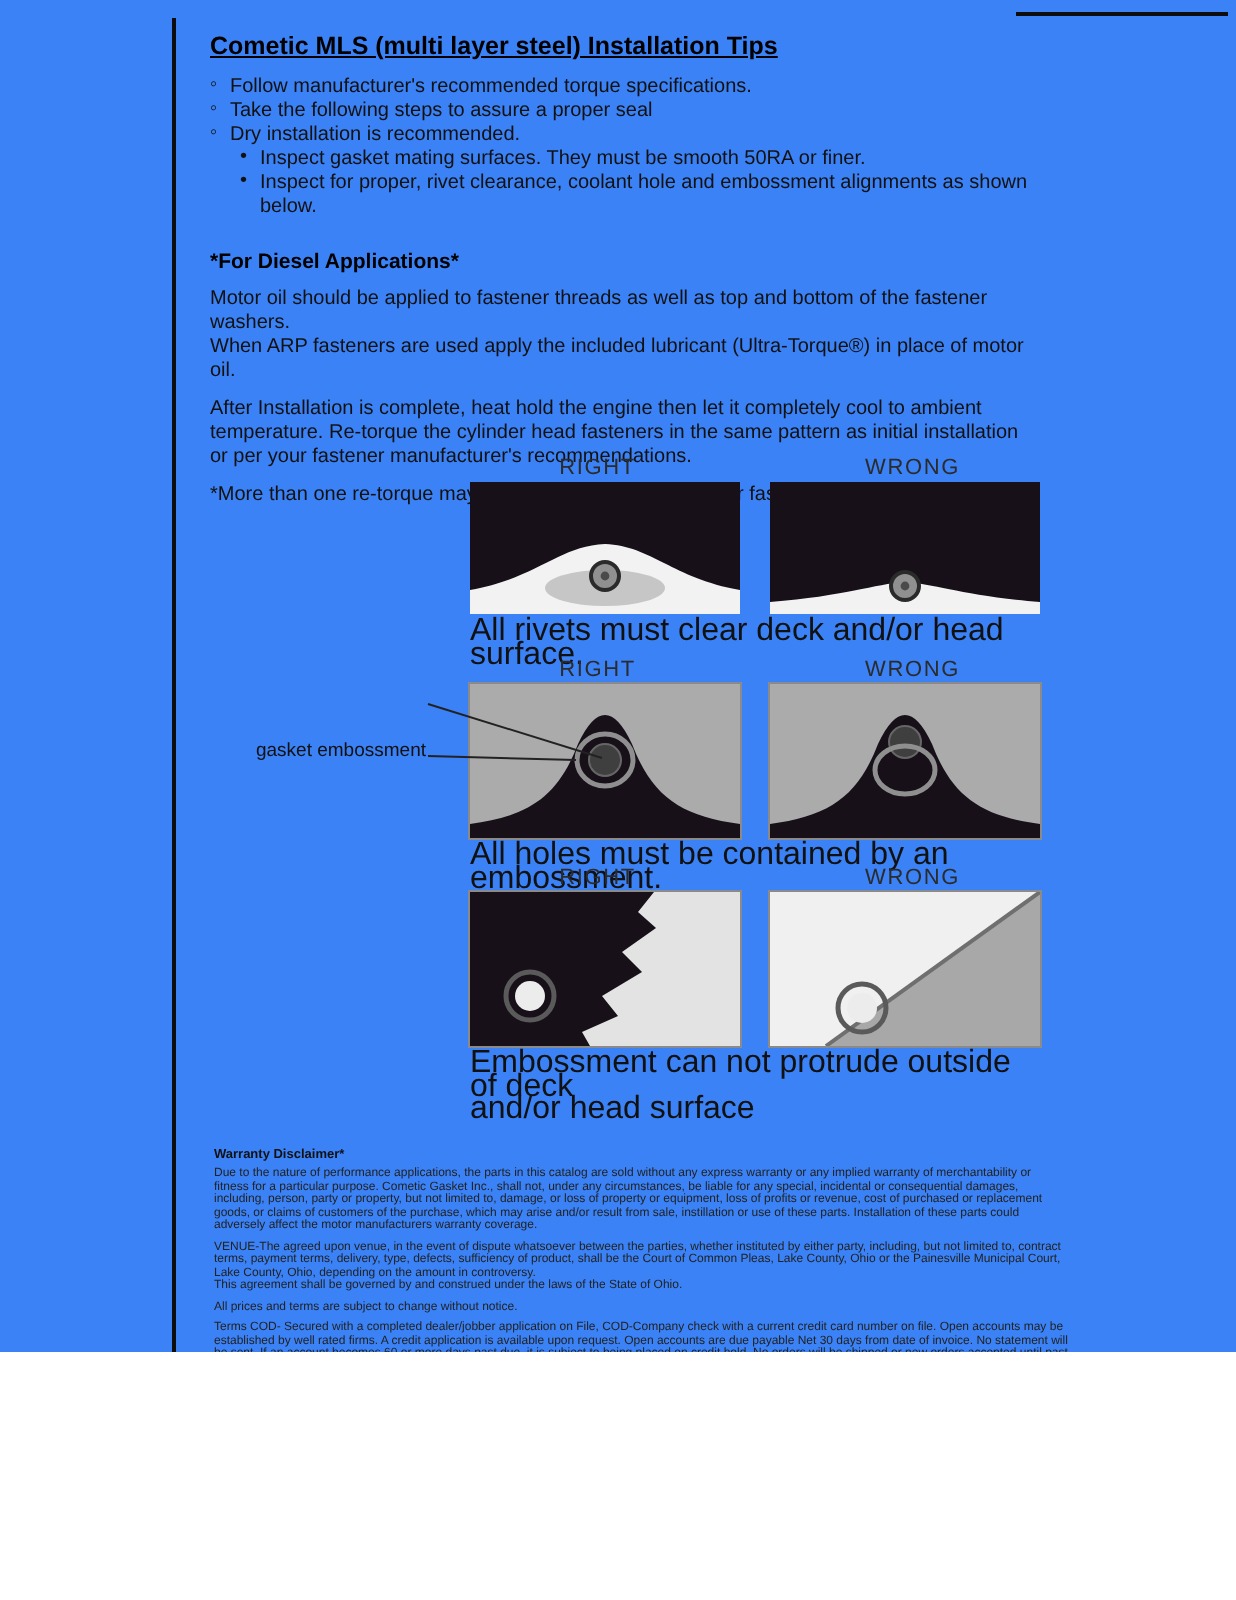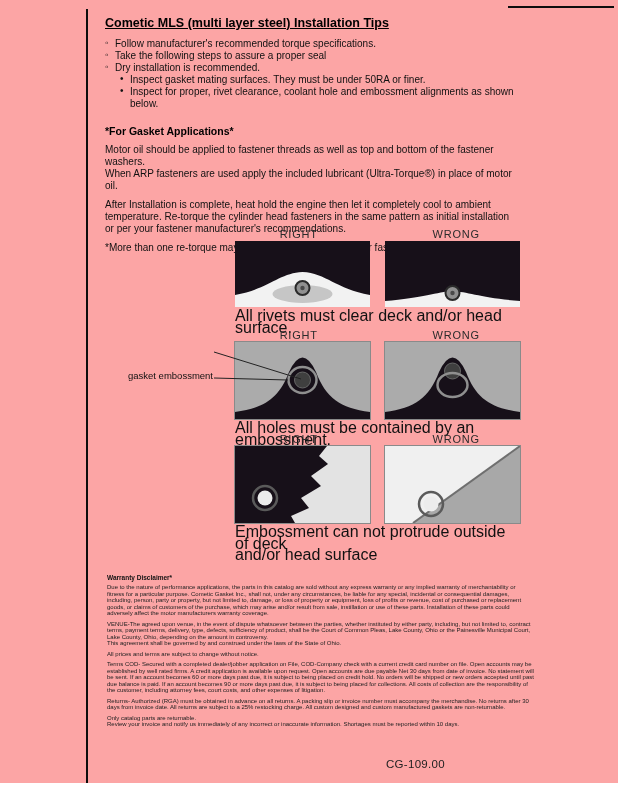--- a/index.html
+++ b/index.html
@@ -1,17 +1,17 @@
 <!DOCTYPE html>
 <html><head>
 <meta charset="utf-8">
 <style>
   html,body { margin:0; padding:0; background:#ffffff; }
   .page {
-    position:relative; width:618px; height:783px; background:#fca5a5;
+    position:relative; width:618px; height:676px; background:#3b82f6;
     font-family:"Liberation Sans", sans-serif; color:#111; overflow:hidden;text-decoration:underline;
   }
   .left-rule { position:absolute; left:86px; top:9px; width:2px; height:779px; background:#0d0d0d; }
   .top-tick { position:absolute; left:508px; top:6px; width:106px; height:2px; background:#0d0d0d; }
 
   .top-text { position:absolute; left:105px; top:16px; width:420px; }
   .title { font-size:12.5px; font-weight:bold; text-decoration:underline; margin:0 0 8px 0; color:#000; }
   .bullets .b, .bullets .sb { position:relative; font-size:10px; line-height:12px; padding-left:10px; }
   .bullets .b::before { content:"◦"; position:absolute; left:0; top:-1px; }
   .bullets .sb { margin-left:15px; }
@@ -46,24 +46,24 @@
 <div class="page">
   <div class="left-rule"></div>
   <div class="top-tick"></div>
 
   <div class="top-text">
     <h1 class="title">Cometic MLS (multi layer steel) Installation Tips</h1>
     <div class="bullets">
       <div class="b">Follow manufacturer's recommended torque specifications.</div>
       <div class="b">Take the following steps to assure a proper seal</div>
       <div class="b">Dry installation is recommended.</div>
-      <div class="sb">Inspect gasket mating surfaces.  They must be under 50RA or finer.</div>
+      <div class="sb">Inspect gasket mating surfaces.  They must be smooth 50RA or finer.</div>
       <div class="sb">Inspect for proper, rivet clearance, coolant hole and embossment alignments as shown below.</div>
     </div>
-    <div class="diesel-heading">*For Gasket Applications*</div>
+    <div class="diesel-heading">*For Diesel Applications*</div>
     <p class="para pre">Motor oil should be applied to fastener threads as well as top and bottom of the fastener washers.
 When ARP fasteners are used apply the included lubricant (Ultra-Torque®) in place of motor oil.</p>
     <p class="para pre">After Installation is complete, heat hold the engine then let it completely cool to ambient
 temperature. Re-torque the cylinder head fasteners in the same pattern as initial installation
 or per your fastener manufacturer's recommendations.</p>
     <p class="para">*More than one re-torque may be required to achieve proper fastener stretch*</p>
   </div>
 
   <div class="fig fig1">
     <div class="labels">

